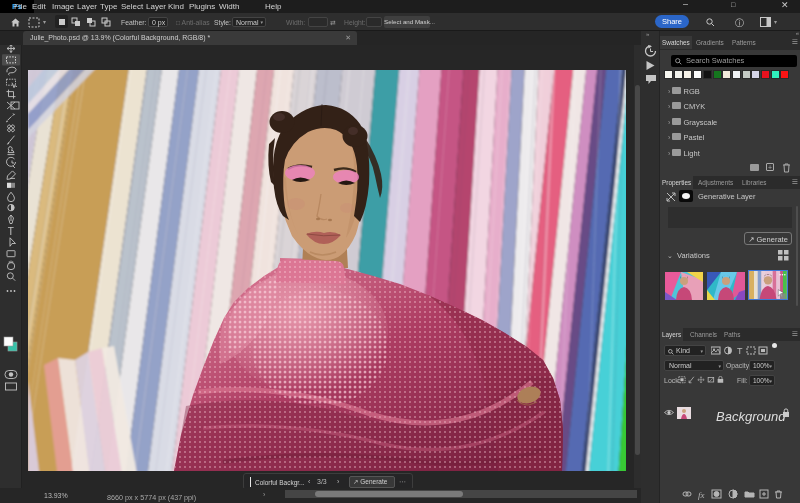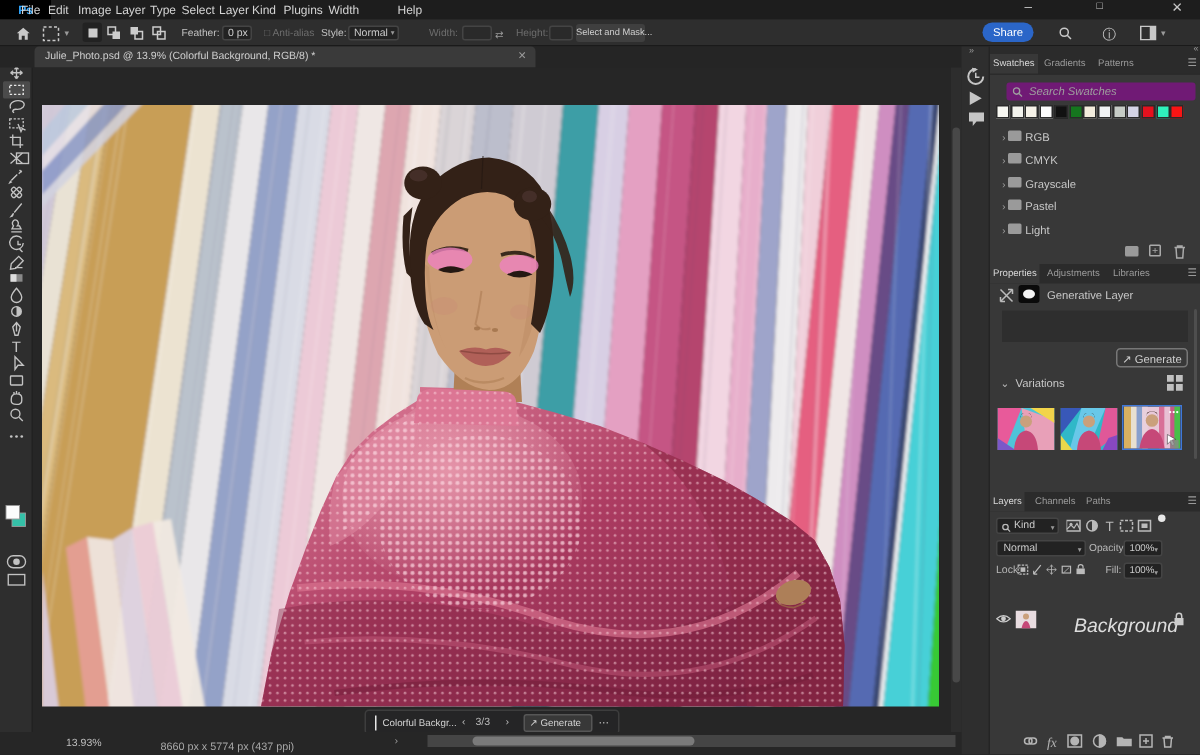--- a/index.html
+++ b/index.html
@@ -410,21 +410,21 @@
 
   <div id="rpanel">
 
     <div class="ptabs" style="top:0;height:19px"></div>
     <div class="ptabs" style="top:5px"></div>
     <div class="ptab act" style="left:0px;top:5px">Swatches</div>
     <div class="ptab" style="left:34px;top:5px">Gradients</div>
     <div class="ptab" style="left:70px;top:5px">Patterns</div>
     <span class="abs" style="right:2px;top:7px;color:#9a9a9a;font-size:7px">☰</span>
     <span class="abs" style="right:1px;top:-1px;color:#9a9a9a;font-size:6px">«</span>
-    <div class="abs" style="left:11px;top:24px;width:126px;height:12px;background:#701a75;border-radius:2px;color:#9e9e9e;font-style:italic;font-size:7.5px;line-height:12px;padding-left:15px">Search Swatches</div>
+    <div class="abs" style="left:11px;top:24px;width:126px;height:12px;background:#000000;border-radius:2px;color:#9e9e9e;font-size:7.5px;line-height:12px;padding-left:15px">Search Swatches</div>
     <svg class="abs" style="left:15px;top:27px" width="7" height="7" viewBox="0 0 7 7">
         <circle cx="2.7" cy="2.7" r="2.1" fill="none" stroke="#9e9e9e" stroke-width="0.9"></circle>
         <path d="M4.3,4.3 L6.3,6.3" stroke="#9e9e9e" stroke-width="0.9"></path>
       </svg>
     <div class="sw" style="left:4.0px;top:39px;background:#f8f8f2"></div>
     <div class="sw" style="left:13.7px;top:39px;background:#f2f2ec"></div>
     <div class="sw" style="left:23.4px;top:39px;background:#f6f2e8"></div>
     <div class="sw" style="left:33.1px;top:39px;background:#fcfcfc"></div>
     <div class="sw" style="left:42.8px;top:39px;background:#111"></div>
     <div class="sw" style="left:52.5px;top:39px;background:#15761e"></div>

